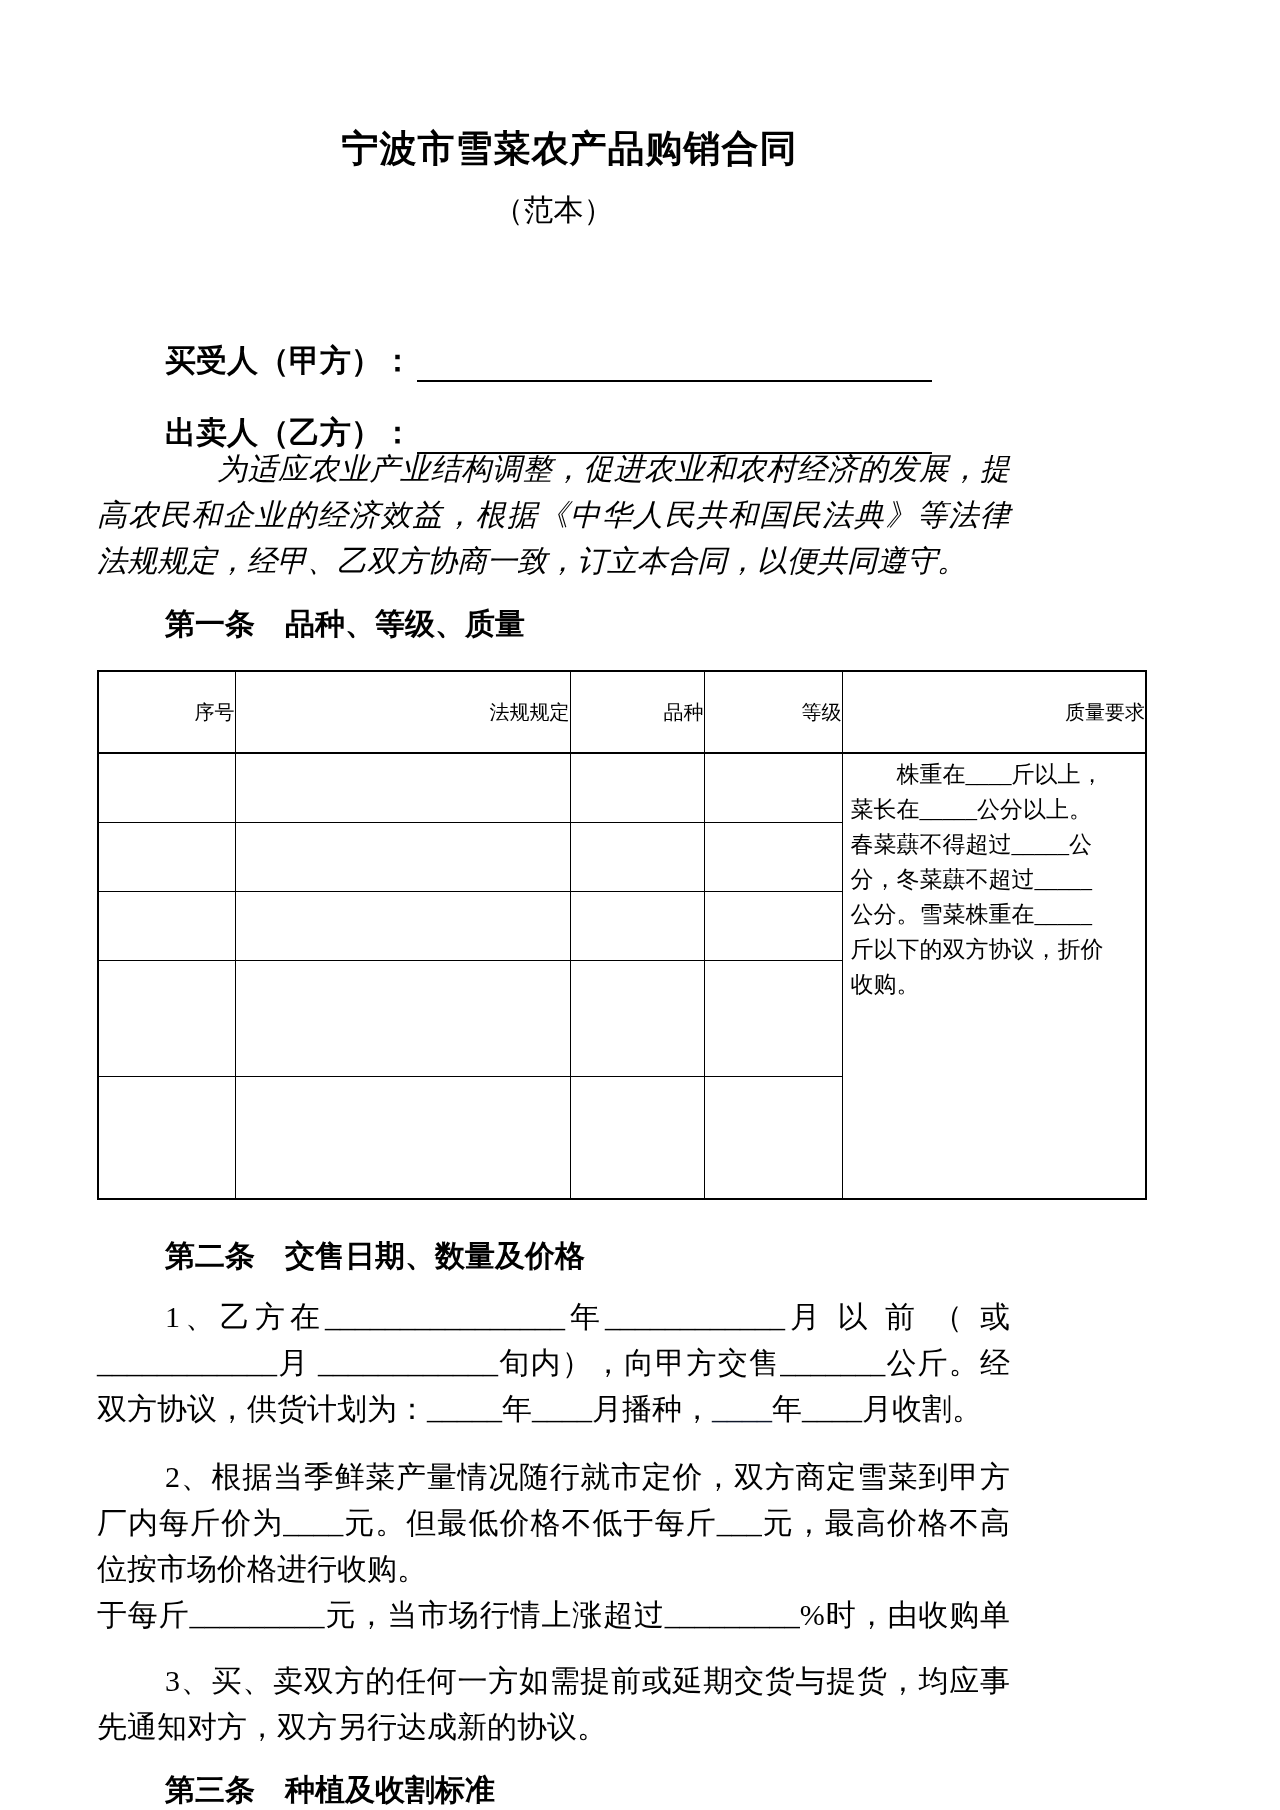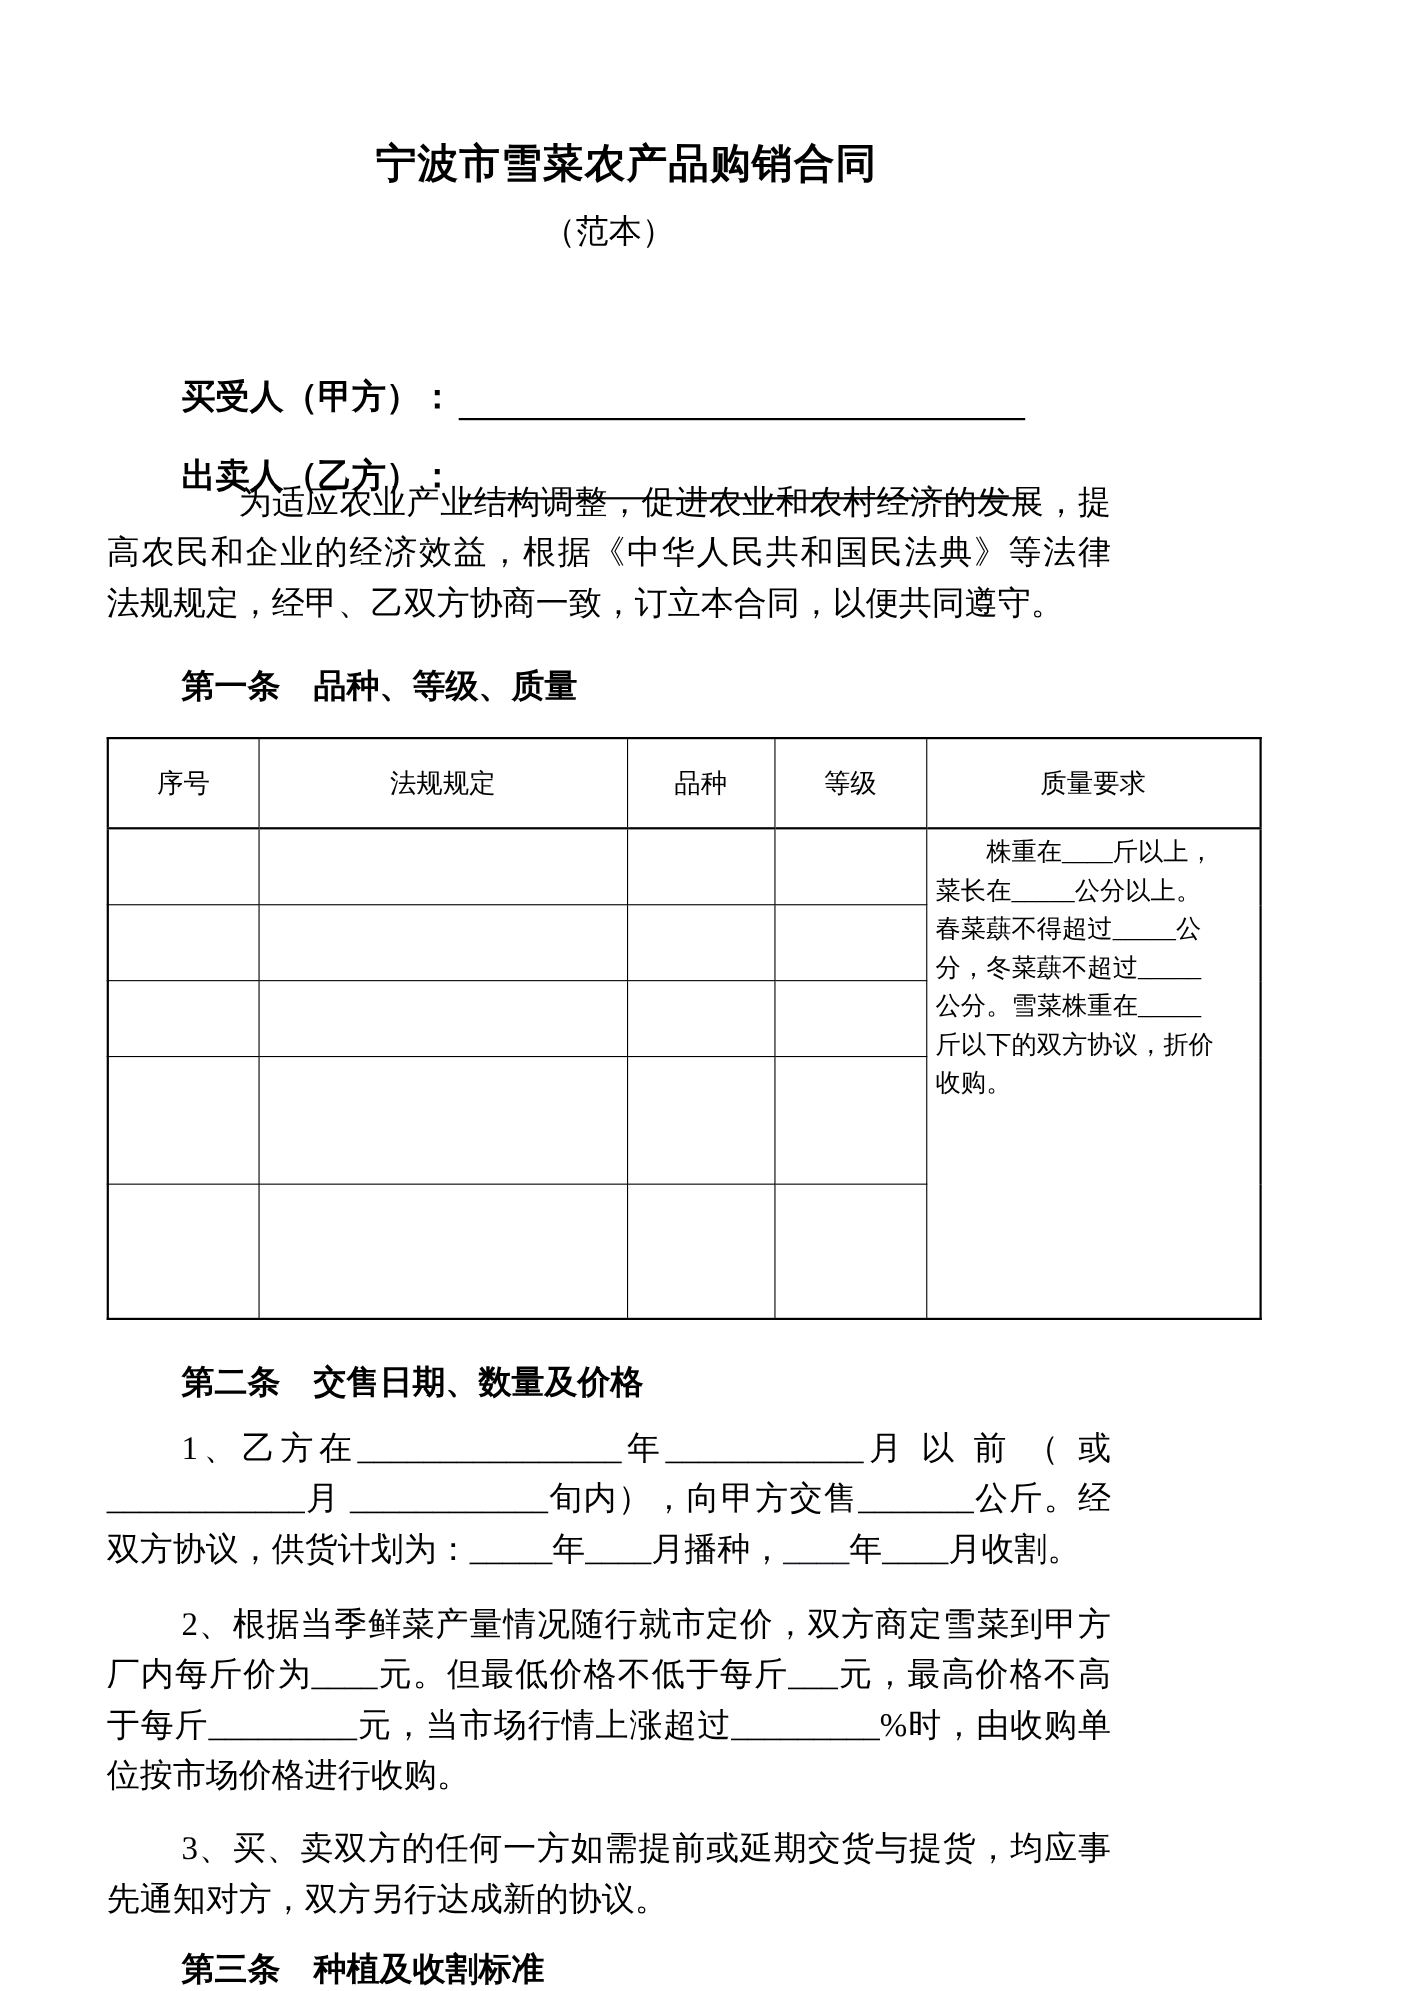--- a/index.html
+++ b/index.html
@@ -27,21 +27,21 @@
   .party-label { font-size: 31px; font-weight: bold; }
   .sigline {
     display: inline-block; width: 515px; height: 36px;
     border-bottom: 2px solid #000; vertical-align: bottom;
     margin-left: 4px;
   }
   .para {
     position: absolute; left: 97px; width: 913px;
     font-size: 30px; line-height: 46px;
   }
-  .intro { top: 434px; }
+  .intro { top: 446px; font-style: italic; }
   .item1 { top: 1294px; }
   .item2 { top: 1454px; }
   .item3 { top: 1658px; }
   .line { white-space: nowrap; }
   .jlast { text-align: justify; text-align-last: justify; white-space: normal; }
   .indent-intro { text-indent: 120px; }
   .indent-item { text-indent: 68px; }
   .article-heading {
     position: absolute; left: 165px;
     font-size: 30px; font-weight: bold; white-space: nowrap;
@@ -54,22 +54,22 @@
     border-collapse: collapse; table-layout: fixed;
     width: 1048px;
     border: 2px solid #000;
   }
   .ptable th, .ptable td {
     border: 1px solid #000;
     padding: 0;
   }
   .ptable thead th {
     height: 80px;
-    font-size: 24px; font-weight: normal;
-    text-align: center; vertical-align: middle;
+    font-size: 20px; font-weight: normal;
+    text-align: right; vertical-align: middle;
     border-bottom: 2px solid #000;
   }
   .row-a td { height: 68px; }
   .row-b td { height: 115px; }
   .row-c td { height: 121px; }
   .qcell {
     vertical-align: top;
     padding: 3px 8px 0 8px !important;
     font-size: 23px; line-height: 35px;
   }
@@ -165,22 +165,22 @@
 
   <div class="para item1">
     <div class="line jlast indent-item">1、乙方在________________年____________月 以 前 （ 或</div>
     <div class="line jlast">____________月 ____________旬内），向甲方交售_______公斤。经</div>
     <div class="line"><span>双方协议，供货计划为：_____年____月播种，</span><span class="blue-blank">____</span><span>年____月收割。</span></div>
   </div>
 
   <div class="para item2">
     <div class="line jlast indent-item">2、根据当季鲜菜产量情况随行就市定价，双方商定雪菜到甲方</div>
     <div class="line jlast">厂内每斤价为____元。但最低价格不低于每斤___元，最高价格不高</div>
+    <div class="line">位按市场价格进行收购。</div>
     <div class="line jlast">于每斤_________元，当市场行情上涨超过_________%时，由收购单</div>
-    <div class="line">位按市场价格进行收购。</div>
   </div>
 
   <div class="para item3">
     <div class="line jlast indent-item">3、买、卖双方的任何一方如需提前或延期交货与提货，均应事</div>
     <div class="line">先通知对方，双方另行达成新的协议。</div>
   </div>
 
   <div class="article-heading h-a3">第三条　种植及收割标准</div>
 
 </div>

